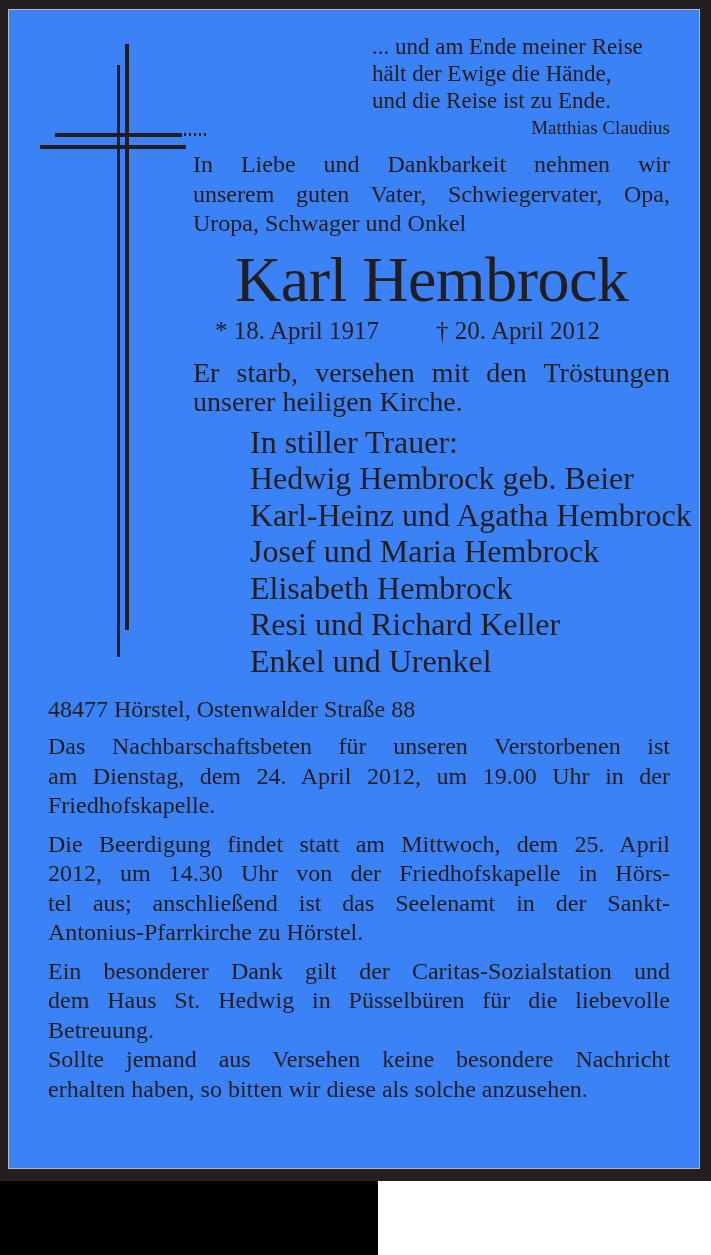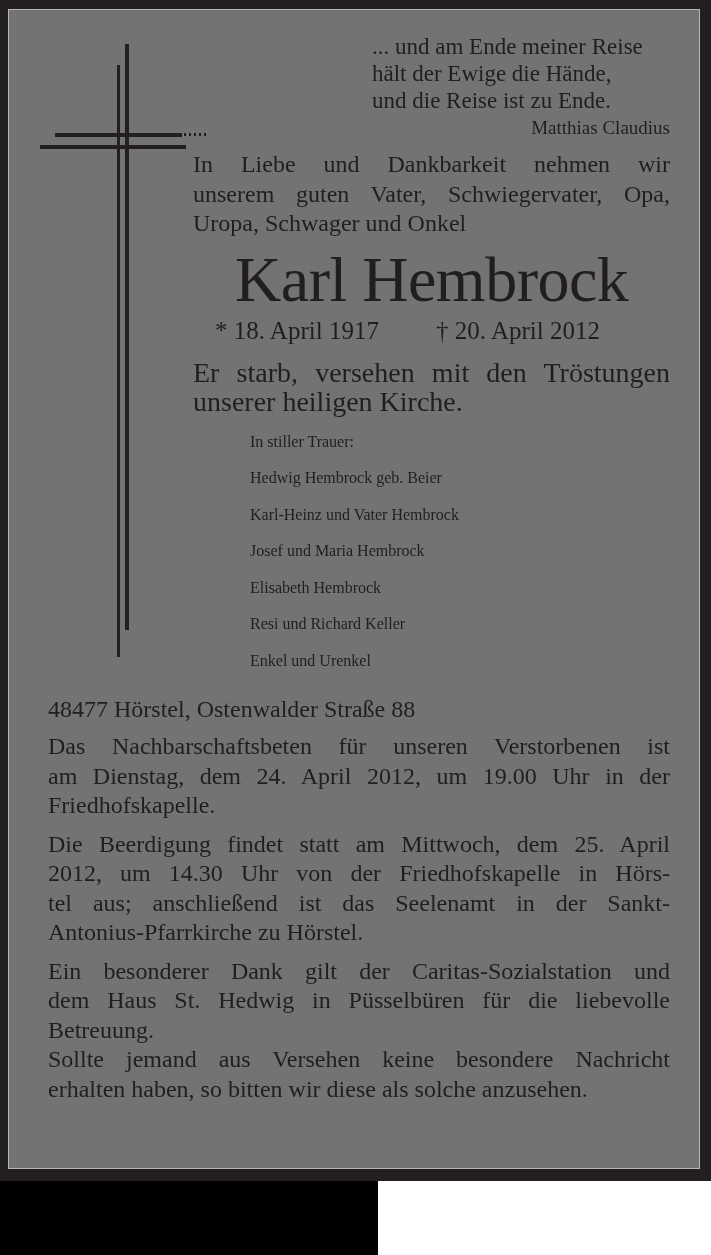--- a/index.html
+++ b/index.html
@@ -8,21 +8,21 @@
     width: 711px;
     height: 1255px;
     background: #ffffff;
     font-family: "Liberation Serif", serif;
   }
   .card {
     box-sizing: border-box;
     position: relative;
     width: 711px;
     height: 1181px;
-    background: #737373;
+    background: #3b82f6;
     border-style: solid;
     border-color: #231f20;
     border-width: 9px 11px 12px 8px;
     color: #221e1f;
     overflow: hidden;
   }
   .keyline {
     position: absolute;
     inset: 0;
     border: 1px solid #b7b5b5;
@@ -81,21 +81,21 @@
     white-space: nowrap;
   }
   .death-note {
     margin: 13px 16px 0 185px;
     width: 477px;
     font-size: 28px;
     line-height: 29.5px;
   }
   .mourning {
     margin: 7px 0 16px 242px;
-    font-size: 16px;
+    font-size: 32px;
     line-height: 36.5px;
   }
   .mourning .line { white-space: nowrap; }
   .address {
     margin: 2px 0 0 40px;
     font-size: 24px;
     line-height: 29px;
     white-space: nowrap;
   }
   .para {
@@ -161,21 +161,21 @@
       </div>
 
       <div class="death-note">
         <div class="line j">Er starb, versehen mit den Tröstungen</div>
         <div class="line">unserer heiligen Kirche.</div>
       </div>
 
       <div class="mourning">
         <div class="line">In stiller Trauer:</div>
         <div class="line">Hedwig Hembrock geb. Beier</div>
-        <div class="line">Karl-Heinz und Vater Hembrock</div>
+        <div class="line">Karl-Heinz und Agatha Hembrock</div>
         <div class="line">Josef und Maria Hembrock</div>
         <div class="line">Elisabeth Hembrock</div>
         <div class="line">Resi und Richard Keller</div>
         <div class="line">Enkel und Urenkel</div>
       </div>
 
       <div class="address">48477 Hörstel, Ostenwalder Straße 88</div>
 
       <div class="para mt8">
         <div class="line j">Das Nachbarschaftsbeten für unseren Verstorbenen ist</div>

